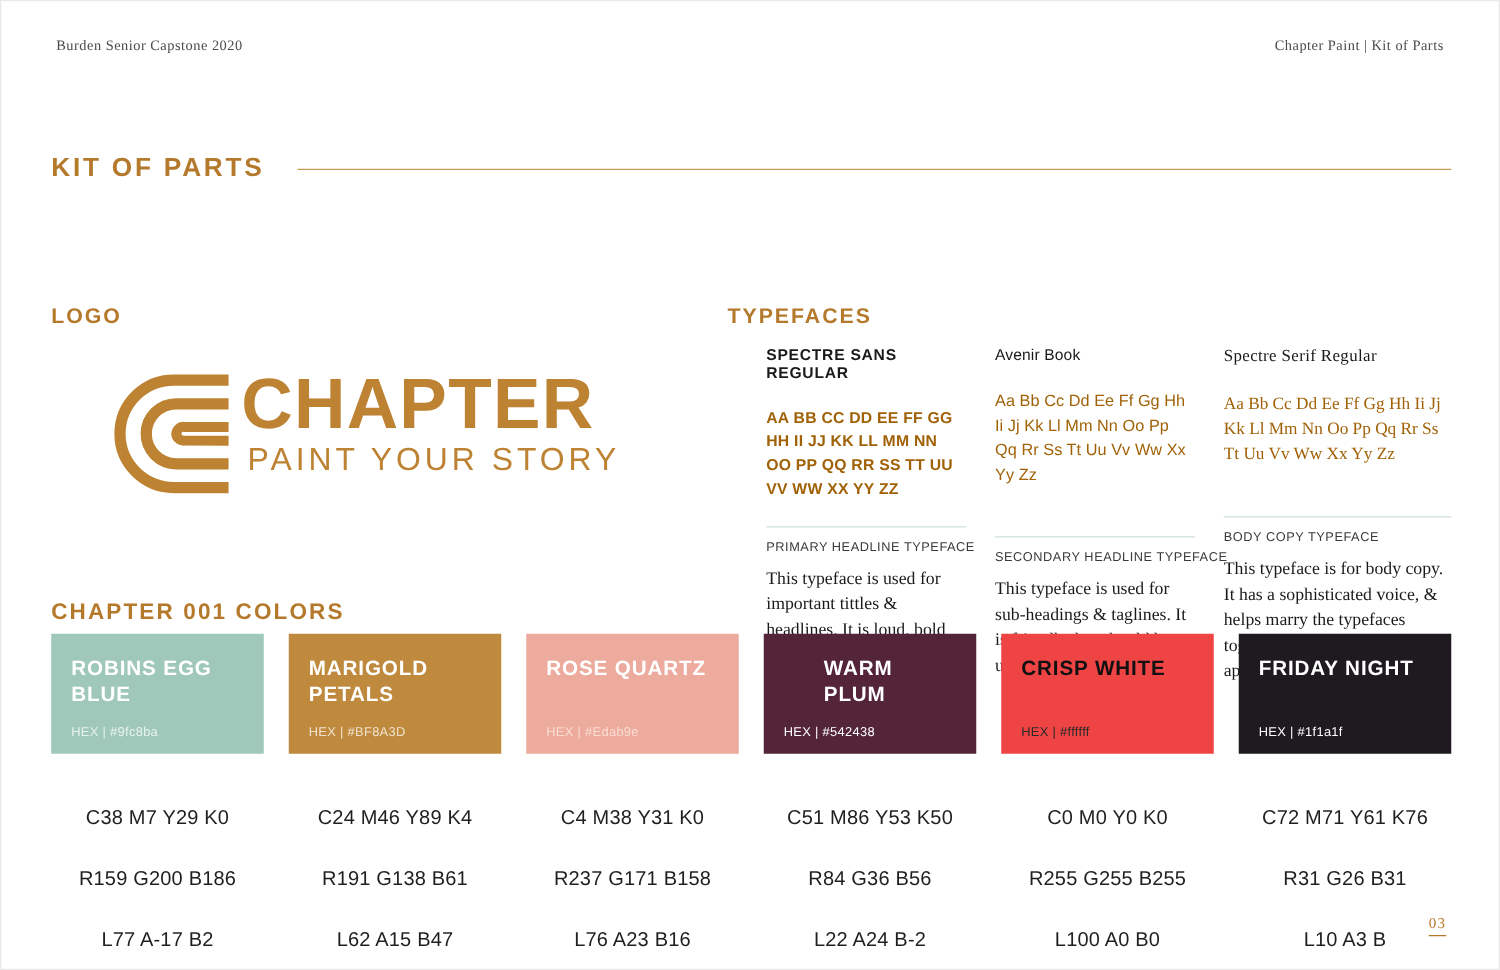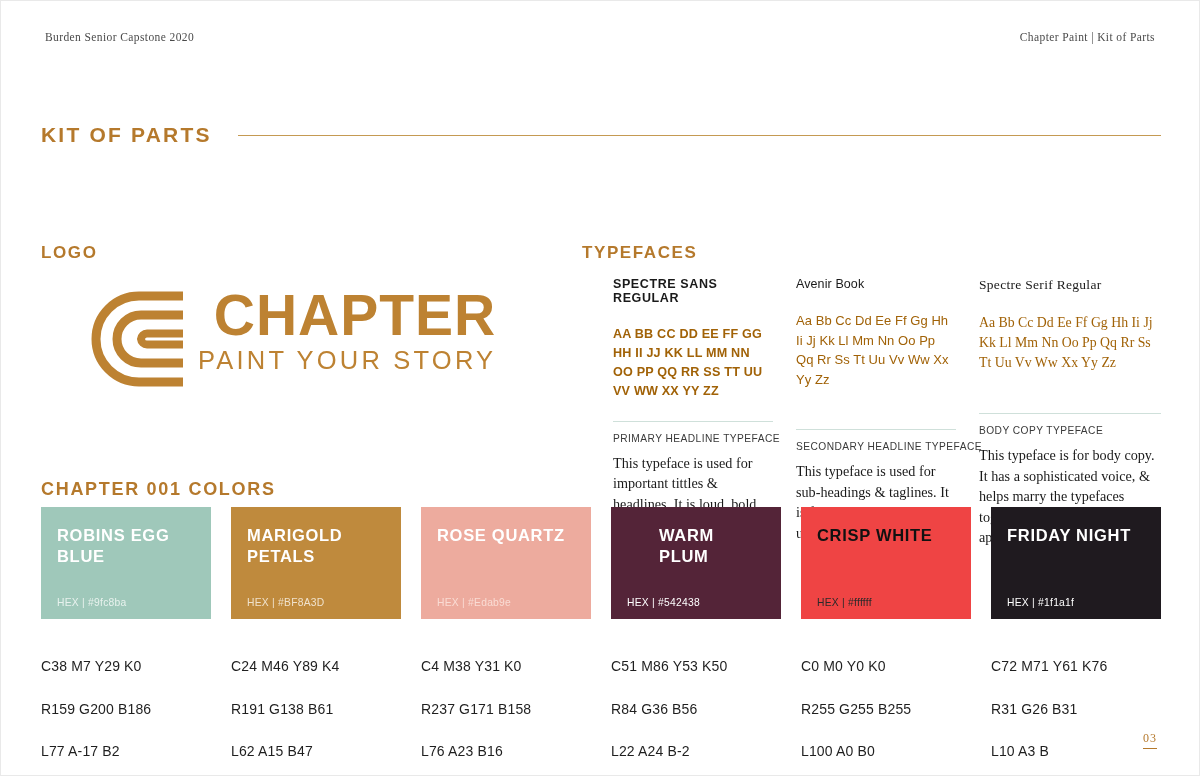--- a/index.html
+++ b/index.html
@@ -44,23 +44,23 @@
     position: absolute;
     font-size: 17px; font-weight: bold; color: #b5792c;
     letter-spacing: 1.6px; white-space: nowrap;
   }
   #logo-head      { left: 40px; top: 242px; }
   #typefaces-head { left: 581px; top: 242px; }
   #colors-head    { left: 40px; top: 478px; font-size: 18px; letter-spacing: 1.7px;}
 
   
   .logo-wrap {
-    position: absolute; left: 86px; top: 284px;
+    position: absolute; left: 86px; top: 292px;
     width: 470px; height: 110px;
-    display: flex; align-items: flex-start; text-align: right;
+    display: flex; align-items: flex-start;
   }
   .logo-mark { width: 96px; height: 104px; flex: none; margin-top: 2px; }
   .logo-type { margin-left: 10px; padding-top: 4px; }
   .logo-word {
     font-size: 57px; font-weight: bold; color: #bd8232;
     letter-spacing: 1px; line-height: .92;
   }
   .logo-tag {
     font-size: 25.5px; color: #bd8232; letter-spacing: 3.2px;
     margin-top: 7px; margin-left: 5px; line-height: 1;
@@ -100,34 +100,34 @@
     font-size: 14.2px; color: #1a1a1a; line-height: 1.45;
   }
 
   
   .sw-row {
     position: absolute; left: 40px; top: 506px;
     width: 1120px; display: flex; gap: 20px;
   }
   .sw-cell { width: 176px; }
   .swatch {
-    height: 112px; position: relative; padding: 18px 16px 0 16px;
+    height: 96px; position: relative; padding: 18px 16px 0 16px;
   }
   .sw-name {
     font-size: 16.5px; font-weight: bold; letter-spacing: .7px;
     line-height: 1.28;
   }
   .sw-hex {
     position: absolute; left: 16px; bottom: 11px;
     font-size: 10.3px; letter-spacing: .25px;
   }
   .sw-values {
     margin-top: 16px;
-    font-size: 14px; color: #1f1f1f; line-height: 1.52;
-    letter-spacing: .15px; white-space: pre-line;
+    font-size: 16px; color: #1f1f1f; line-height: 1.52;
+    letter-spacing: .15px; white-space: pre-line; text-align: center;
   }
 
   
   .page-num {
     position: absolute; right: 42px; bottom: 26px;
     font-size: 12px; color: #b5792c; letter-spacing: 1px;
     border-bottom: 1px solid #b5792c; padding-bottom: 2px;
     font-family: "Liberation Serif", serif;
   }
 </style>

